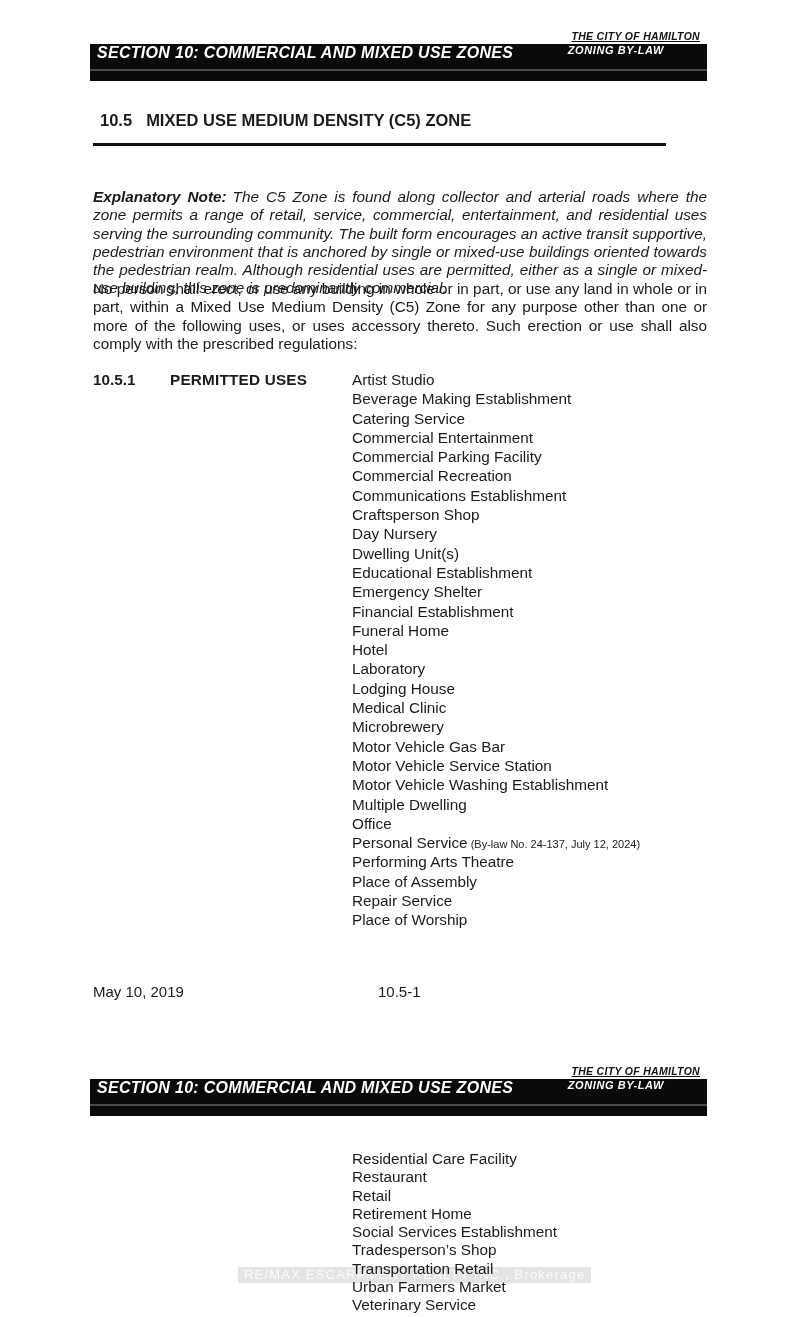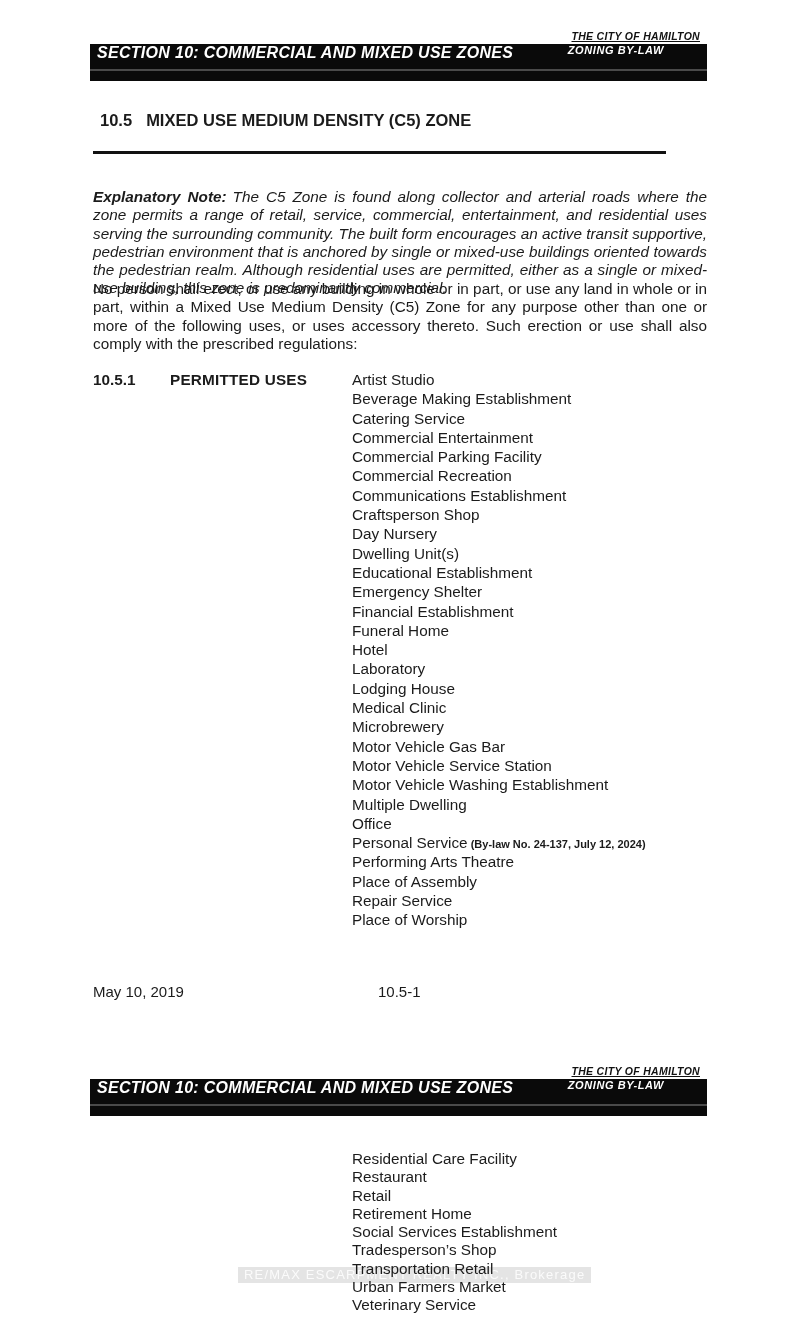--- a/index.html
+++ b/index.html
@@ -55,21 +55,21 @@
     padding-right: 43px;
     white-space: nowrap;
   }
 
   
   .section-heading {
     left: 93px;
     top: 111px;
     width: 573px;
     border-bottom: 3.5px solid #111;
-    padding-bottom: 21px;
+    padding-bottom: 13px;
     font-size: 16.5px;
     font-weight: bold;
     white-space: nowrap;
   }
   .section-heading .h-num { margin-left: 7px; margin-right: 14px; }
 
   
   .para {
     left: 93px;
     width: 614px;
@@ -82,21 +82,21 @@
 
   
   .clause-num  { left: 93px;  font-size: 15.3px; font-weight: bold; }
   .clause-ttl  { left: 170px; font-size: 15.3px; font-weight: bold; letter-spacing: 0.2px; }
   .uses-list {
     left: 352px;
     font-size: 15.3px;
     line-height: 18.3px;
     z-index: 1;
   }
-  .uses-list .use-note { font-size: 11px; font-weight: bold; }
+  .uses-list .use-note { font-size: 11px; }
 
   
   .footer-text { font-size: 15px; }
 
   
   .watermark {
     left: 238px;
     top: 1267px;
     height: 16px;
     line-height: 16px;

